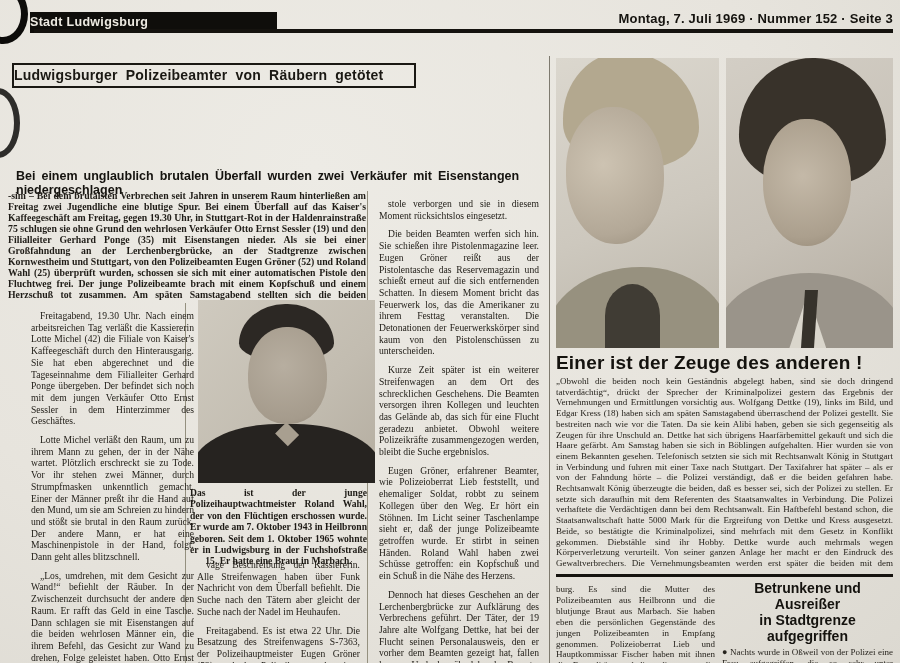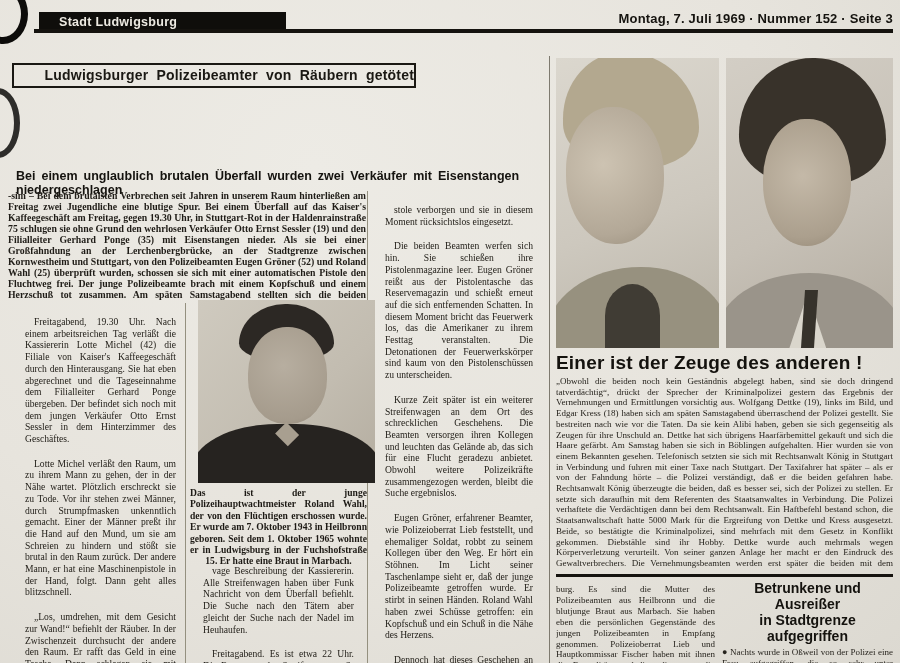--- a/index.html
+++ b/index.html
@@ -13,51 +13,51 @@
     background:radial-gradient(ellipse at 35% 25%, #edebe5 0%, #e7e4dd 55%, #dcd9d1 100%);
     color:#211e19;
   }
   
   .scan-mark{position:absolute;border-radius:50%;border:7px solid #0d0c0a;background:transparent;}
   
   .mast-box{
     position:absolute;left:30px;top:12px;width:247px;height:21px;
     background:#0f0e0b;color:#edeae2;
     font:700 12.5px/21px "Liberation Sans", sans-serif;
-    padding-left:20px;box-sizing:border-box;letter-spacing:.3px;margin-left:9px;
+    padding-left:0;box-sizing:border-box;letter-spacing:.3px;
   }
   .mast-rule{position:absolute;left:34px;top:29px;width:859px;height:4px;background:#15130f;}
   .mast-date{
     position:absolute;right:7px;top:11px;
     font:700 13px "Liberation Sans", sans-serif;color:#15130f;letter-spacing:.2px;
   }
   
   #main-section{position:absolute;left:8px;top:60px;width:538px;height:603px;}
   .kicker-box{
     position:absolute;left:4px;top:3px;width:404px;height:25px;
     border:2px solid #1a1813;box-sizing:border-box;
-    text-align:right;font:700 14px/21px "Liberation Sans", sans-serif;
+    text-align:left;font:700 14px/21px "Liberation Sans", sans-serif;
     color:#1a1813;word-spacing:4px;letter-spacing:.2px;
   }
   .headline{
     position:absolute;left:0;top:34px;width:538px;text-align:center;
     font:700 33px/36px "Liberation Serif", serif;color:#161310;
     word-spacing:5px;letter-spacing:.3px;
   }
   .subhead{
     position:absolute;left:8px;top:109px;width:538px;
     font:700 12.5px "Liberation Sans", sans-serif;color:#15130f;word-spacing:2.5px;
   }
   .lead{
     position:absolute;left:0;top:130px;width:358px;height:110px;overflow:hidden;
     font:700 9.8px/11px "Liberation Serif", serif;text-align:justify;color:#1f1c17;
   }
   .bodycol{font:9.6px/11.7px "Liberation Serif", serif;text-align:justify;color:#24211b;}
-  .bodycol p{margin:13px;text-indent:9px;font-family:Liberation Serif, serif;}
-  #col1{position:absolute;left:4px;top:243px;width:177px;height:360px;overflow:hidden;}
+  .bodycol p{margin:7px;text-indent:9px;font-family:Liberation Serif, serif;}
+  #col1{position:absolute;left:16px;top:243px;width:177px;height:360px;overflow:hidden;}
   #col2-text{position:absolute;left:182px;top:492px;width:177px;height:111px;overflow:hidden;}
   #col3{position:absolute;left:364px;top:131px;width:174px;height:472px;overflow:hidden;}
   .caption{
     position:absolute;left:182px;top:427px;width:177px;
     font:700 9.6px/11.4px "Liberation Serif", serif;color:#1d1a15;
     text-align:justify;text-align-last:center;
   }
   .colrule{position:absolute;width:1px;background:#94907f;}
   
   .photo{position:absolute;overflow:hidden;}

